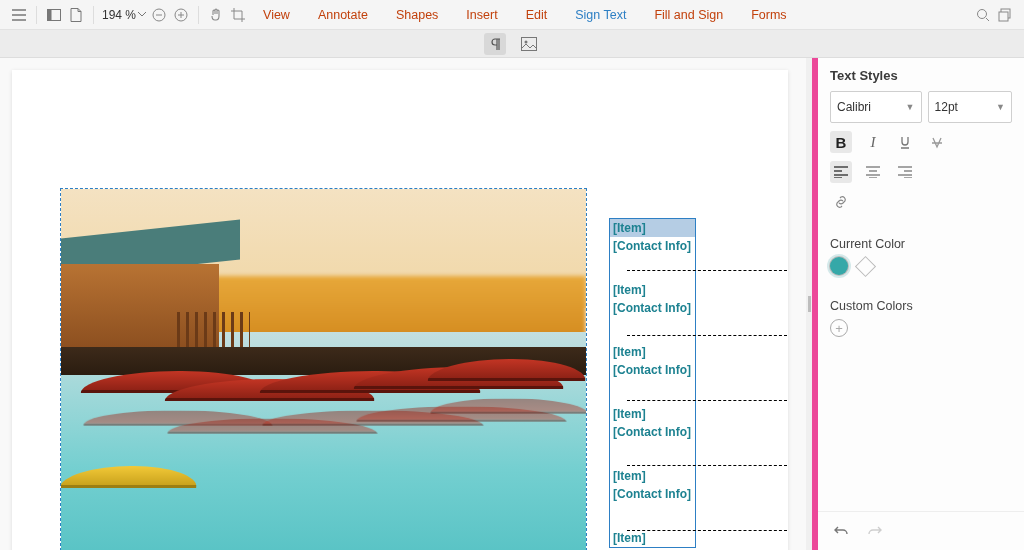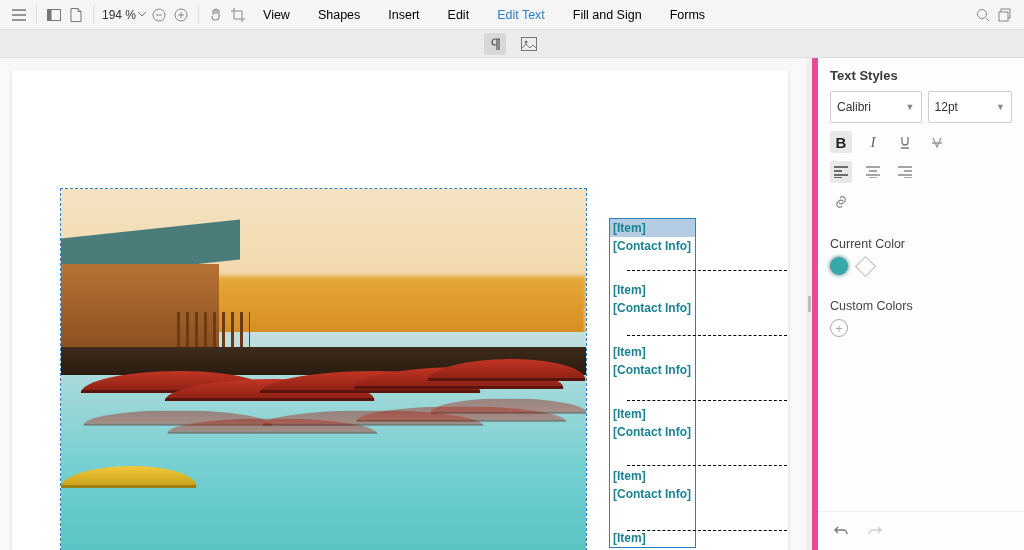--- a/index.html
+++ b/index.html
@@ -49,21 +49,21 @@
     display: flex;
     align-items: center;
     gap: 2px;
   }
   .top-toolbar .tab {
     padding: 0 14px;
     height: 100%;
     display: flex;
     align-items: center;
     font-size: 12.5px;
-    color: #000000;
+    color: #c2410c;
     cursor: pointer;
   }
   .top-toolbar .tab.active {
     color: #2d7fc4;
   }
   .top-toolbar .spacer { flex: 1; }
 
   
   .sub-toolbar {
     height: 28px;
@@ -335,24 +335,25 @@
         <path d="M4 7V3a1 1 0 012 0v3V2a1 1 0 012 0v4V3a1 1 0 012 0v5c0 2-1 4-3 4H6c-2 0-3-2-3-4" fill="none" stroke="#888" stroke-width="1.1"></path>
       </svg>
   </div>
   <div class="icon-btn">
     <svg width="14" height="14">
         <path d="M3 0v11h11M0 3h11v11" fill="none" stroke="#888"></path>
       </svg>
   </div>
 
   <div class="tab">View</div>
+  <div class="tab">Annotate</div>
   <div class="tab">Shapes</div>
   <div class="tab">Insert</div>
   <div class="tab">Edit</div>
-  <div class="tab active">Edit Text</div>
+  <div class="tab active">Sign Text</div>
   <div class="tab">Fill and Sign</div>
   <div class="tab">Forms</div>
 
   <div class="spacer"></div>
   <div class="icon-btn">
     <svg width="14" height="14">
         <circle cx="6" cy="6" r="4.5" fill="none" stroke="#888"></circle>
         <path d="M10 10l3 3" stroke="#888"></path>
       </svg>
   </div>

